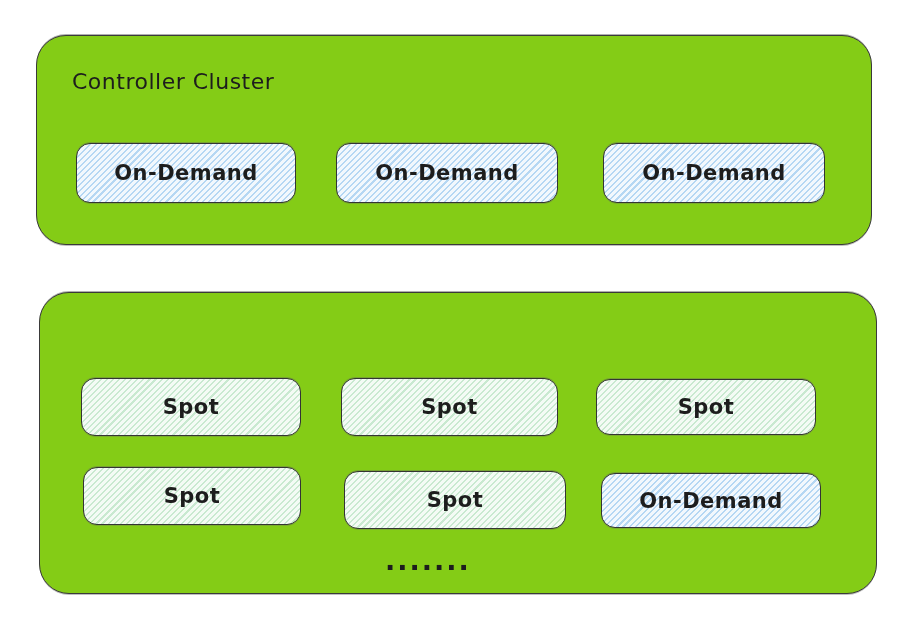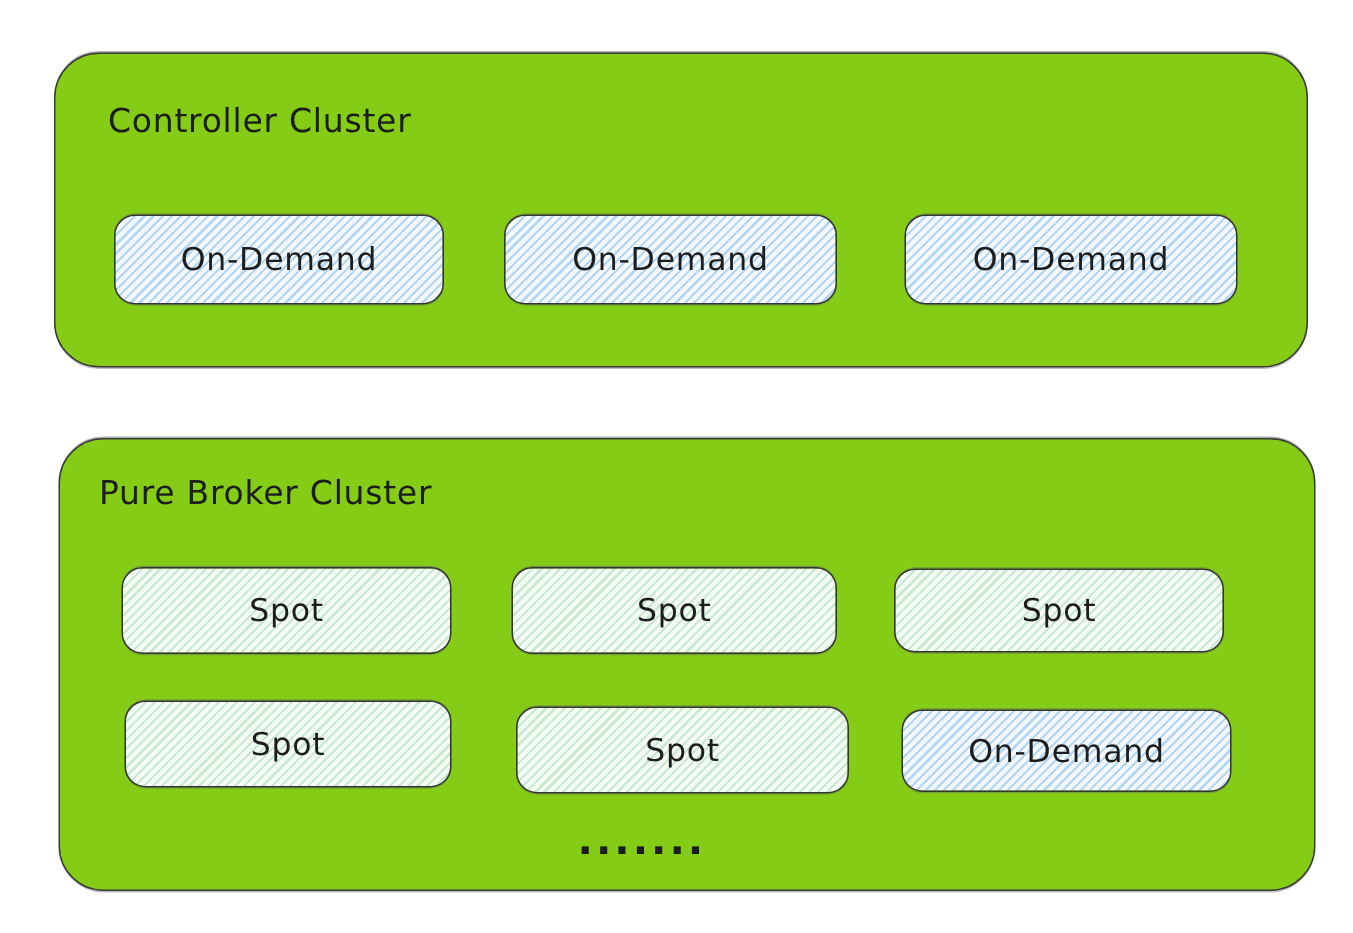--- a/index.html
+++ b/index.html
@@ -55,20 +55,21 @@
     position: absolute;
     display: flex;
     align-items: center;
     justify-content: center;
     border: 1.6px solid #343434;
     border-radius: 14px;
     font-size: 21px;
     letter-spacing: 0.5px;
     box-shadow: 0 -1px 0 -0.2px rgba(100,100,100,0.5),
                 0 1px 0 -0.2px rgba(100,100,100,0.4);
+    font-weight: bold;
   }
   .node-blue {
     background: repeating-linear-gradient(
       135deg,
       #b5d7f3 0px, #b5d7f3 1.5px,
       #f2f8fd 1.5px, #f2f8fd 4.3px
     );
   }
   .node-green {
     background: repeating-linear-gradient(
@@ -111,21 +112,20 @@
     </div>
     <div class="node node-blue n-c1">
       <span>On-Demand</span>
     </div>
     <div class="node node-blue n-c2">
       <span>On-Demand</span>
     </div>
   </div>
 
   <div class="cluster cluster-broker">
-    <div class="cluster-title">Pure Broker Cluster</div>
     <div class="node node-green n-b0">
       <span>Spot</span>
     </div>
     <div class="node node-green n-b1">
       <span>Spot</span>
     </div>
     <div class="node node-green n-b2">
       <span>Spot</span>
     </div>
     <div class="node node-green n-b3">

